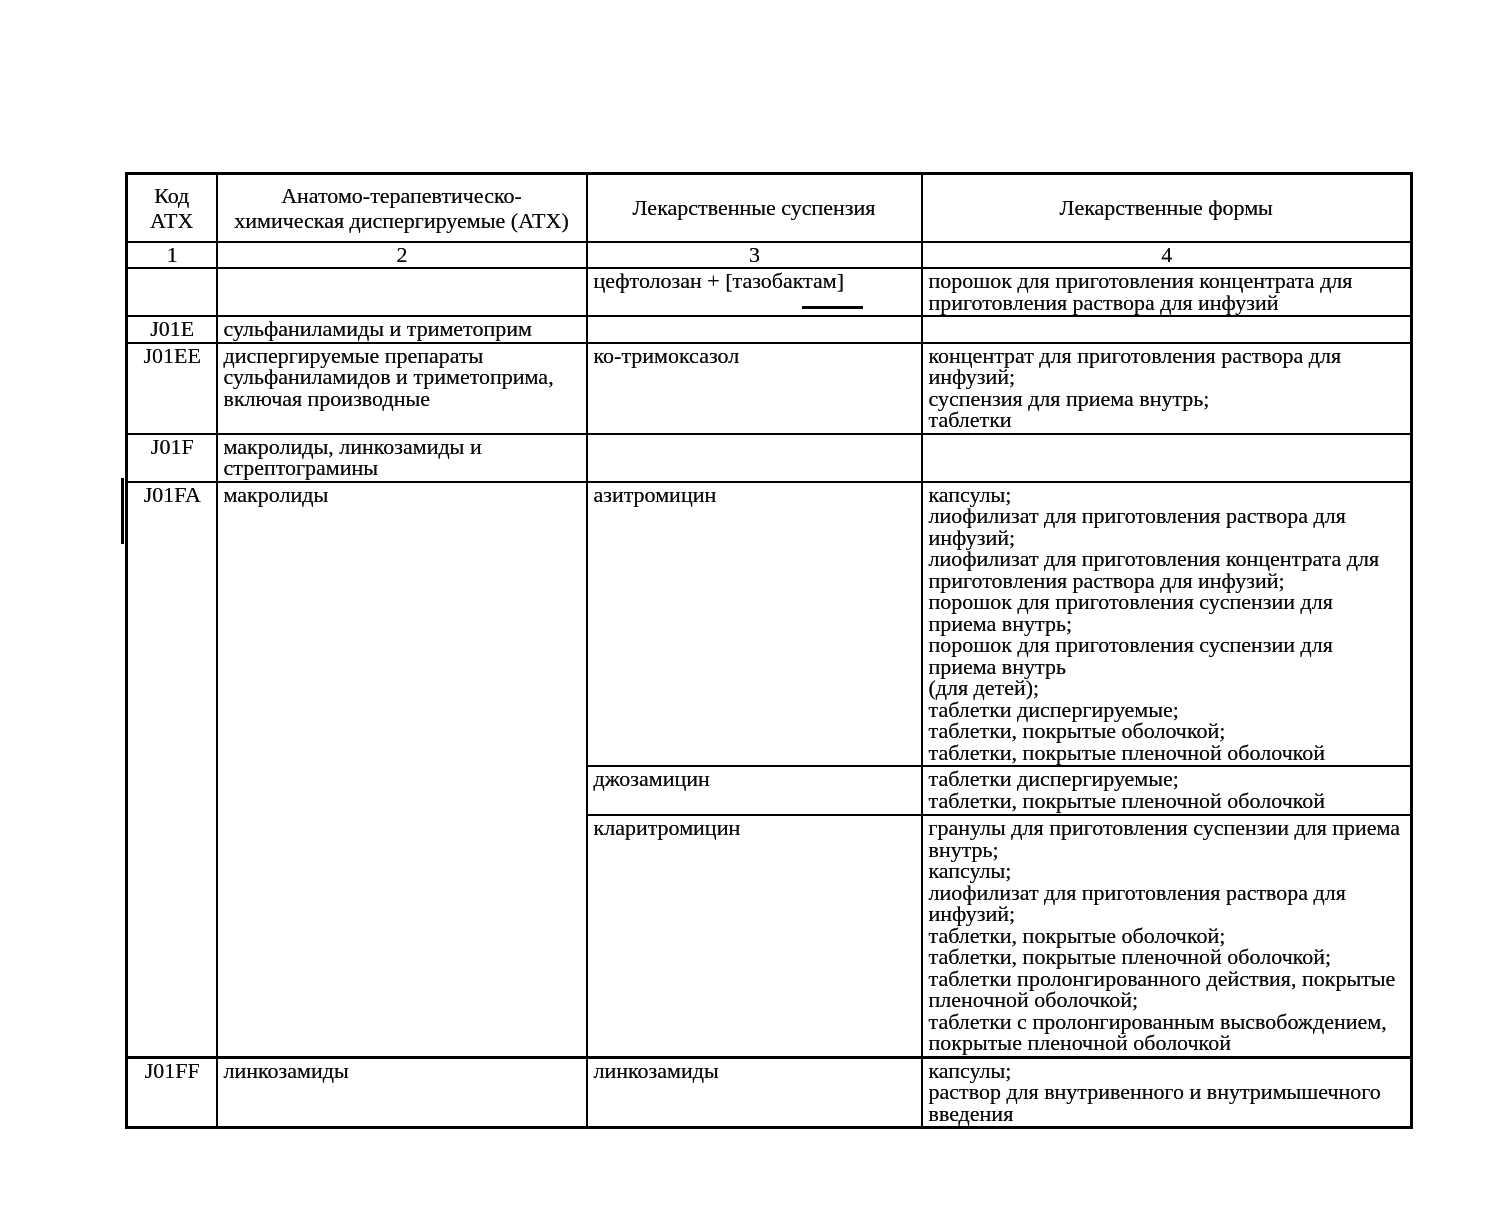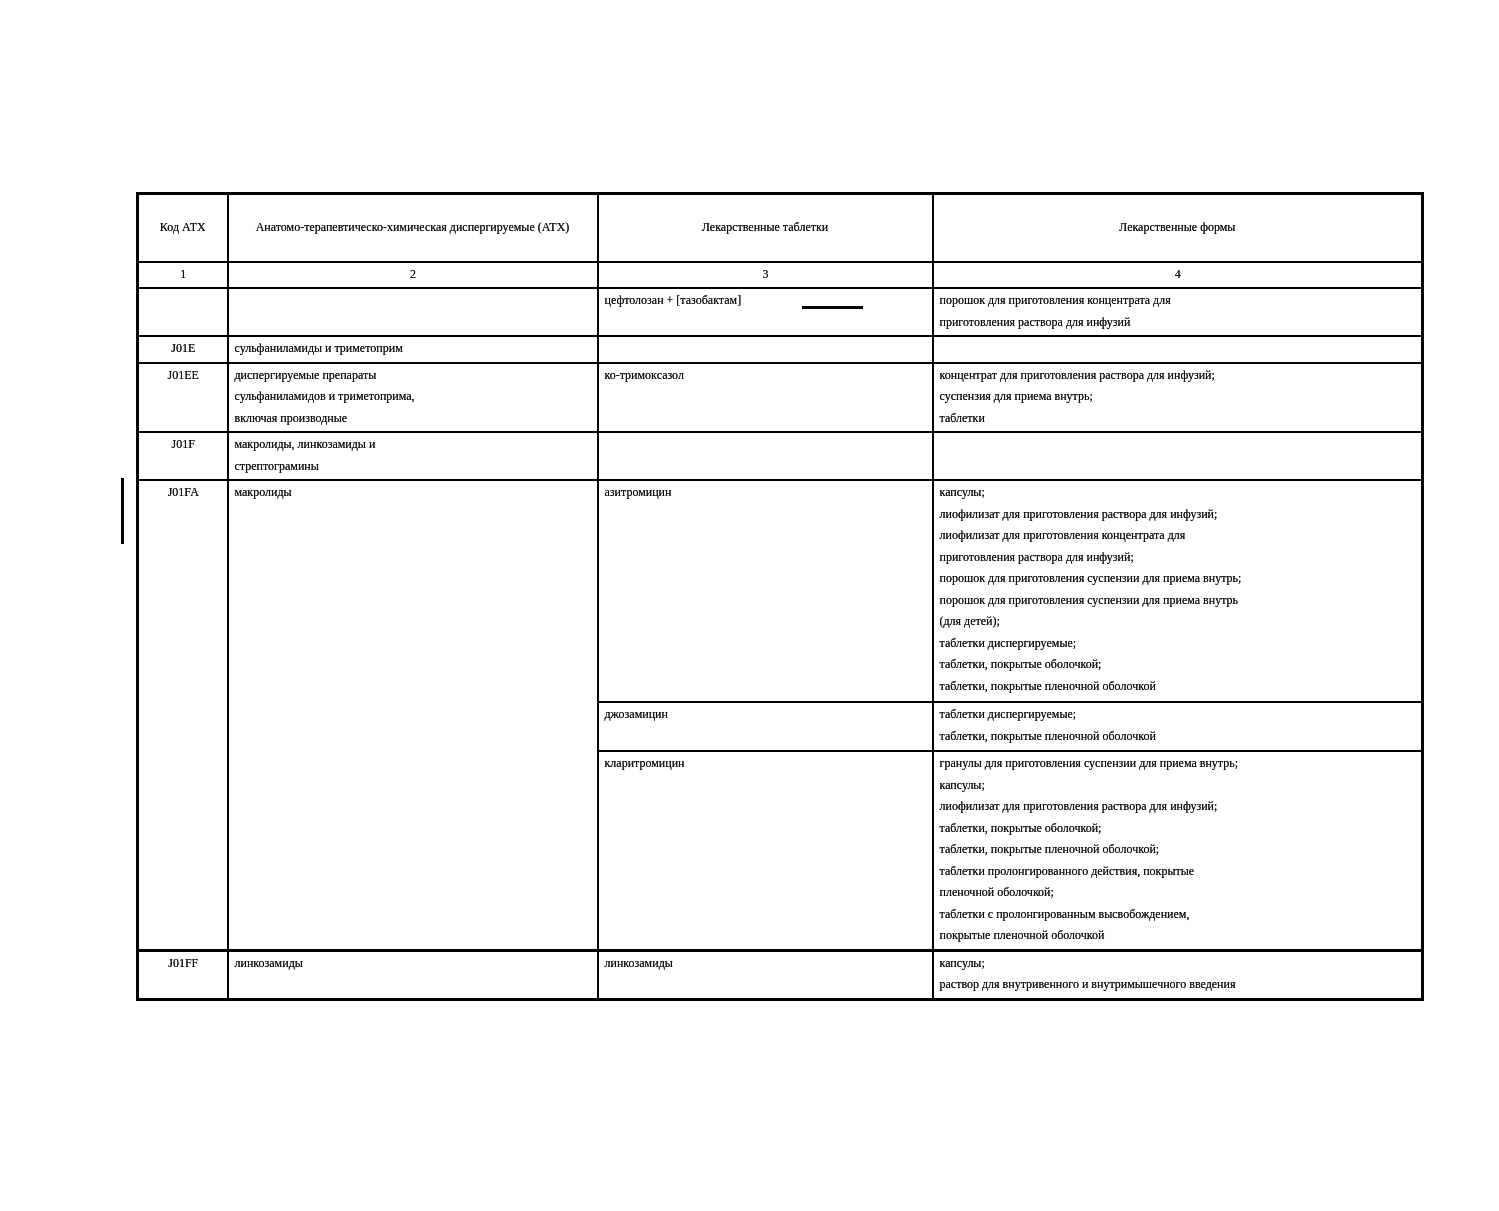--- a/index.html
+++ b/index.html
@@ -11,30 +11,29 @@
     position: relative;
     width: 1499px;
     height: 1211px;
     background: #ffffff;
     font-family: "Liberation Serif", "DejaVu Serif", serif;
     color: #0a0a0a;
     overflow: hidden;
   }
   table.atc-table {
     position: absolute;
-    left: 136px;
+    left: 125px;
     top: 172px;
     width: 1285px;
     border-collapse: collapse;
     table-layout: fixed;
     border: 3px solid #000;
-    font-size: 12px;
+    font-size: 22px;
     line-height: 21.5px;
     text-shadow: 0 0 0.45px rgba(0,0,0,0.75);
-    margin-top: 20px;
   }
   .atc-table td, .atc-table th {
     border: 2px solid #000;
     padding: 1px 5px 2px 6px;
     vertical-align: top;
     font-weight: normal;
     white-space: pre-wrap;
     overflow: hidden;
   }
   .atc-table th {
@@ -93,21 +92,21 @@
       <col style="width:90px">
       <col style="width:370px">
       <col style="width:335px">
       <col style="width:490px">
     </colgroup>
 
     <tbody>
         <tr class="h-header">
       <th>Код АТХ</th>
       <th>Анатомо-терапевтическо-химическая диспергируемые (АТХ)</th>
-      <th>Лекарственные таблетки</th>
+      <th>Лекарственные суспензия</th>
       <th>Лекарственные формы</th>
     </tr>
 
     <tr class="h-nums">
       <td class="c-num">1</td>
       <td class="c-num">2</td>
       <td class="c-num">3</td>
       <td class="c-num">4</td>
     </tr>
 

